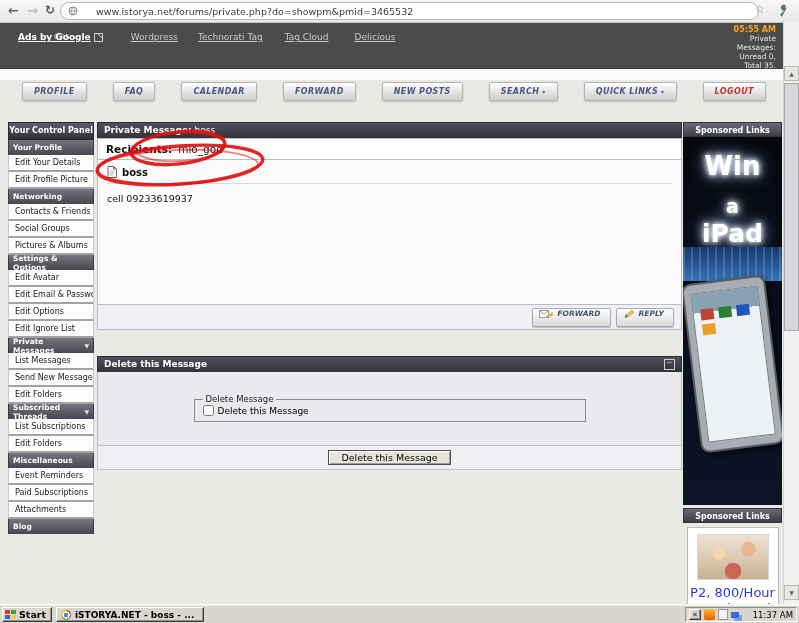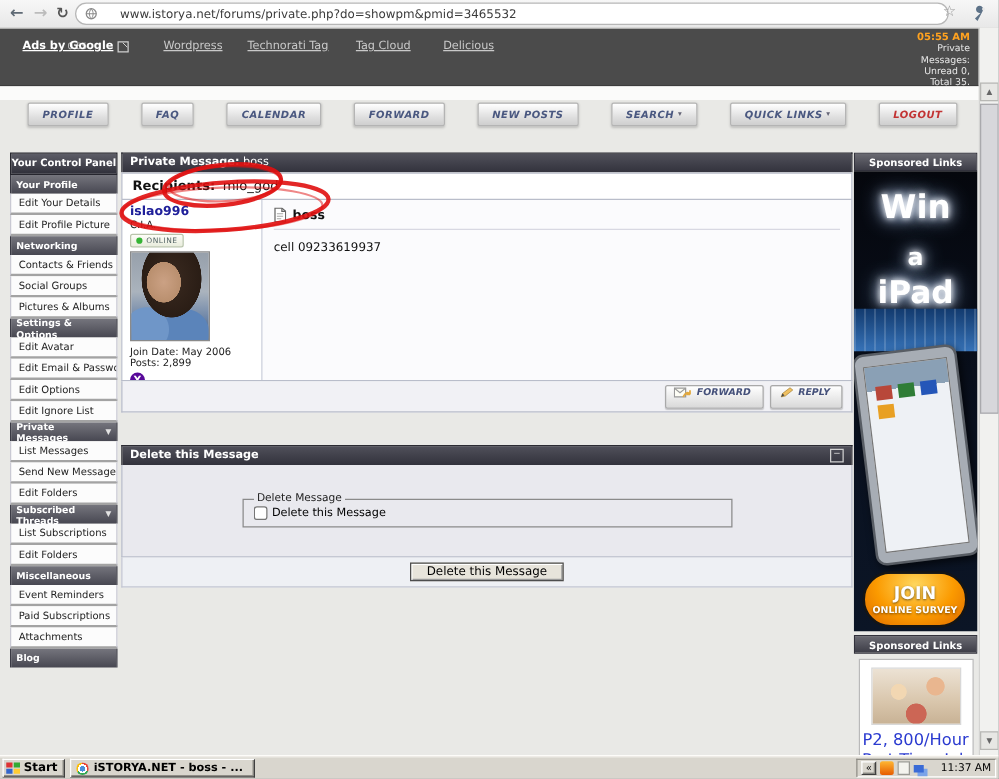--- a/index.html
+++ b/index.html
@@ -289,32 +289,20 @@
   <div class="panel" id="pm-panel">
     <div class="phead">
       <span><span class="pb">Private Message:</span>
             <span>boss</span></span>
     </div>
     <div class="recip">
       <b>Recipients:</b>
       <span>mio_god</span>
     </div>
     <div class="mbody">
-      <div class="ucell">
-        <div class="uname">islao996</div>
-        <div class="utitle">C.I.A.</div>
-        <div class="online">
-          <span class="odot"></span>
-          <span>ONLINE</span>
-        </div>
-        <div class="avatar"></div>
-        <div class="jd">Join Date: May 2006</div>
-        <div class="pp">Posts: 2,899</div>
-        <div class="yico">Y</div>
-      </div>
       <div class="ccell">
         <div class="subj">
           <svg width="10" height="12" viewBox="0 0 10 12">
             <path d="M1 .5h5.5L9.5 3v8.5H1z" fill="#fff" stroke="#666"></path>
             <path d="M6.5.5V3h3" fill="none" stroke="#666"></path>
             <path d="M2.5 5h5M2.5 7h5M2.5 9h3.5" stroke="#999" stroke-width=".7"></path>
           </svg>
           <span>boss</span>
         </div>
         <div class="mtext">cell 09233619937</div>
@@ -361,24 +349,20 @@
   <div class="rcol">
     <div class="sphead">Sponsored Links</div>
     <div class="ad1">
       <div class="glow g1">Win</div>
       <div class="glow g2">a</div>
       <div class="glow g3">iPad</div>
       <div class="water"></div>
       <div class="device">
         <div class="scrn"></div>
       </div>
-      <div class="joinbtn">
-        <span class="j1">JOIN</span>
-        <span class="j2">ONLINE SURVEY</span>
-      </div>
     </div>
     <div class="sphead sp2">Sponsored Links</div>
     <div class="ad2">
       <div class="photo"></div>
       <div class="adl">P2, 800/Hour</div>
       <div class="adl2">Part Time Job</div>
     </div>
   </div>
 
   <div class="sbar">

